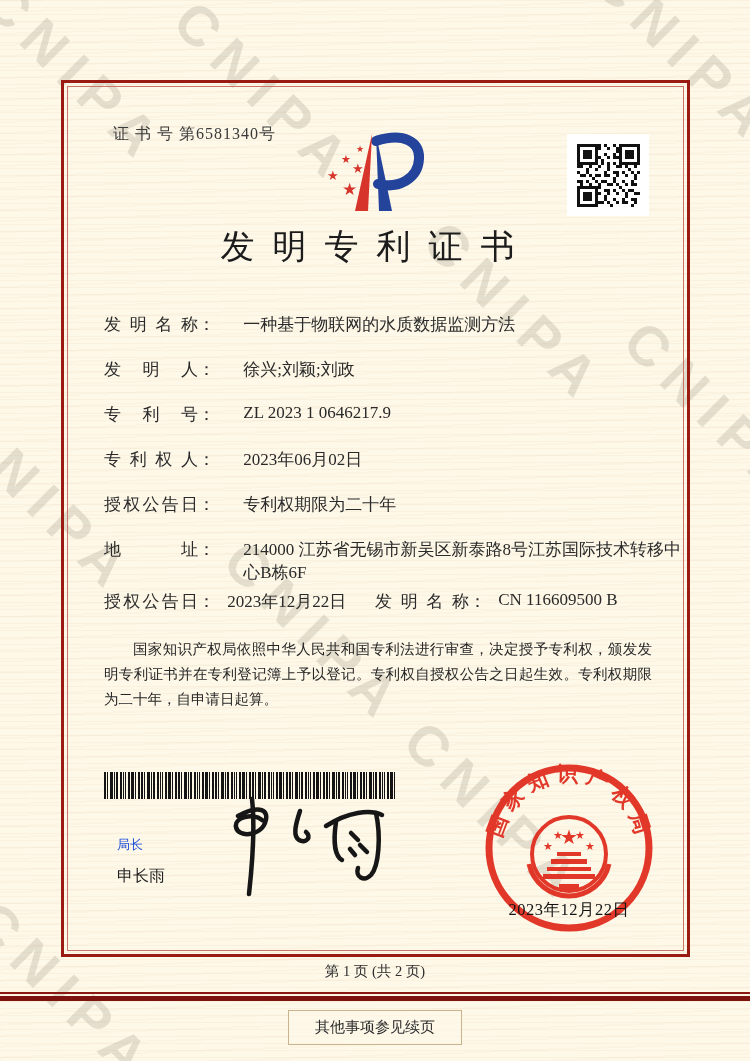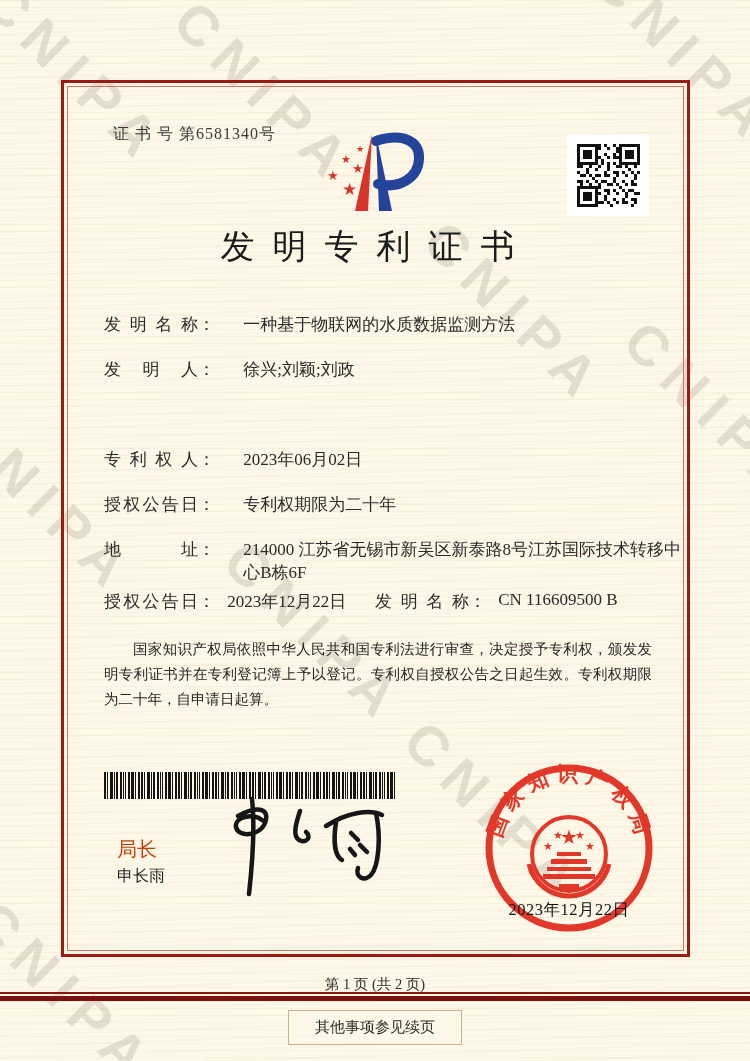--- a/index.html
+++ b/index.html
@@ -43,27 +43,27 @@
     color:#1c1c1c; font-weight:500;
   }
   .field-row{left:104px; font-size:17px; color:#2a2a2a; white-space:nowrap;}
   .flabel{display:inline-block; width:94px; text-align:justify; text-align-last:justify; vertical-align:top;}
   .colon{display:inline-block; vertical-align:top;}
   .fvalue{display:inline-block; margin-left:24px; vertical-align:top; white-space:normal; width:452px;}
   .grant-group2{position:absolute; left:271px; top:0; white-space:nowrap;}
   .paras{left:104px; top:621px; width:548px; font-size:14.5px; line-height:1.74; color:#262626; text-align:justify;}
   .paras p{margin:16px 0 8px 0; text-indent:2em;}
   .barcode{left:104px; top:772px; width:296px; height:27px;}
-  .signer-title{left:117px; top:836px; font-size:20px; font-family:Liberation Mono, monospace; color:#c2410c;}
+  .signer-title{left:117px; top:836px; font-size:13px; font-family:Liberation Mono, monospace; color:#1d4ed8;}
   .signer-name{left:117px; top:866px; font-size:16px; font-family:"Liberation Sans","DejaVu Sans",sans-serif; color:#1f1f1f;}
   .signature{left:208px; top:796px; width:190px; height:102px; z-index:4;}
   .seal{left:481px; top:760px; width:176px; height:176px; z-index:4;}
   .seal-date{left:481px; top:899px; width:176px; text-align:center; z-index:5;
              font-size:16.5px; color:#141414; letter-spacing:0.5px;}
-  .page-num{left:0; top:962px; width:750px; text-align:center; font-size:14.5px; color:#2e2e2e;margin-top:13px;}
+  .page-num{left:0; top:962px; width:750px; text-align:center; font-size:14.5px; color:#2e2e2e;}
   .rule-thin{left:0; top:992px; width:750px; height:2px; background:#8c1712;}
   .rule-thick{left:0; top:996px; width:750px; height:5px; background:#7e120e;}
   .footer-box{
     left:50%; top:1010px; transform:translateX(-50%);
     border:1px solid #c9b48f; padding:7px 26px;
     font-size:15px; color:#2c2c2c; white-space:nowrap; background:rgba(253,248,232,0.6);
   }
 </style>
 </head>
 <body>
@@ -307,20 +307,24 @@
   <div class="abs title">发明专利证书</div>
 
   <div class="abs field-row" style="top:313px">
     <span class="flabel">发明名称</span><span class="colon">：</span>
     <span class="fvalue">一种基于物联网的水质数据监测方法</span>
   </div>
   <div class="abs field-row" style="top:358px">
     <span class="flabel">发明人</span><span class="colon">：</span>
     <span class="fvalue">徐兴;刘颖;刘政</span>
   </div>
+  <div class="abs field-row" style="top:403px">
+    <span class="flabel">专利号</span><span class="colon">：</span>
+    <span class="fvalue">ZL 2023 1 0646217.9</span>
+  </div>
   <div class="abs field-row" style="top:448px">
     <span class="flabel">专利权人</span><span class="colon">：</span>
     <span class="fvalue">2023年06月02日</span>
   </div>
   <div class="abs field-row" style="top:493px">
     <span class="flabel">授权公告日</span><span class="colon">：</span>
     <span class="fvalue">专利权期限为二十年</span>
   </div>
   <div class="abs field-row" style="top:538px">
     <span class="flabel">地址</span><span class="colon">：</span>

